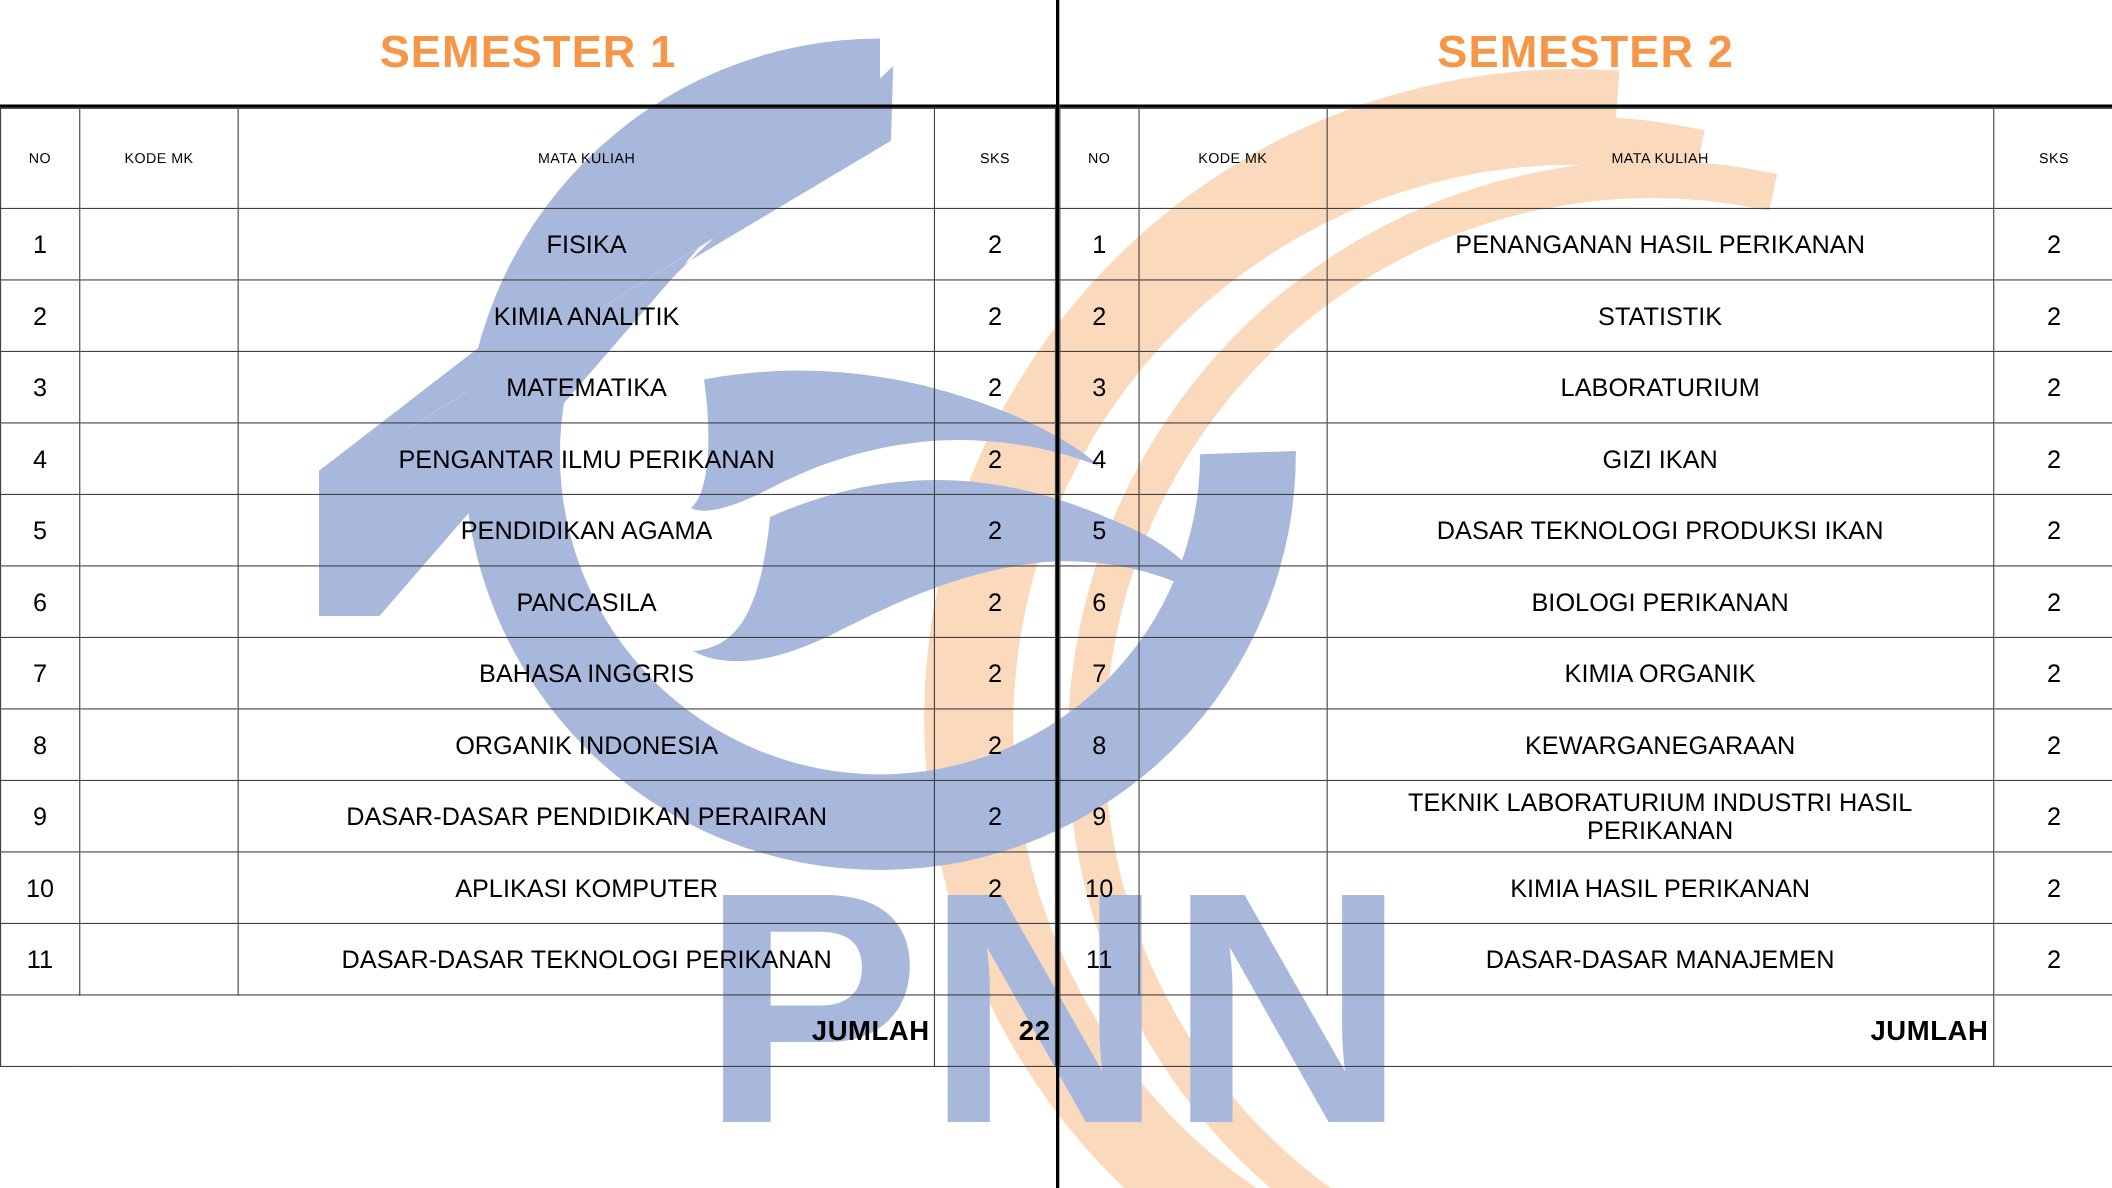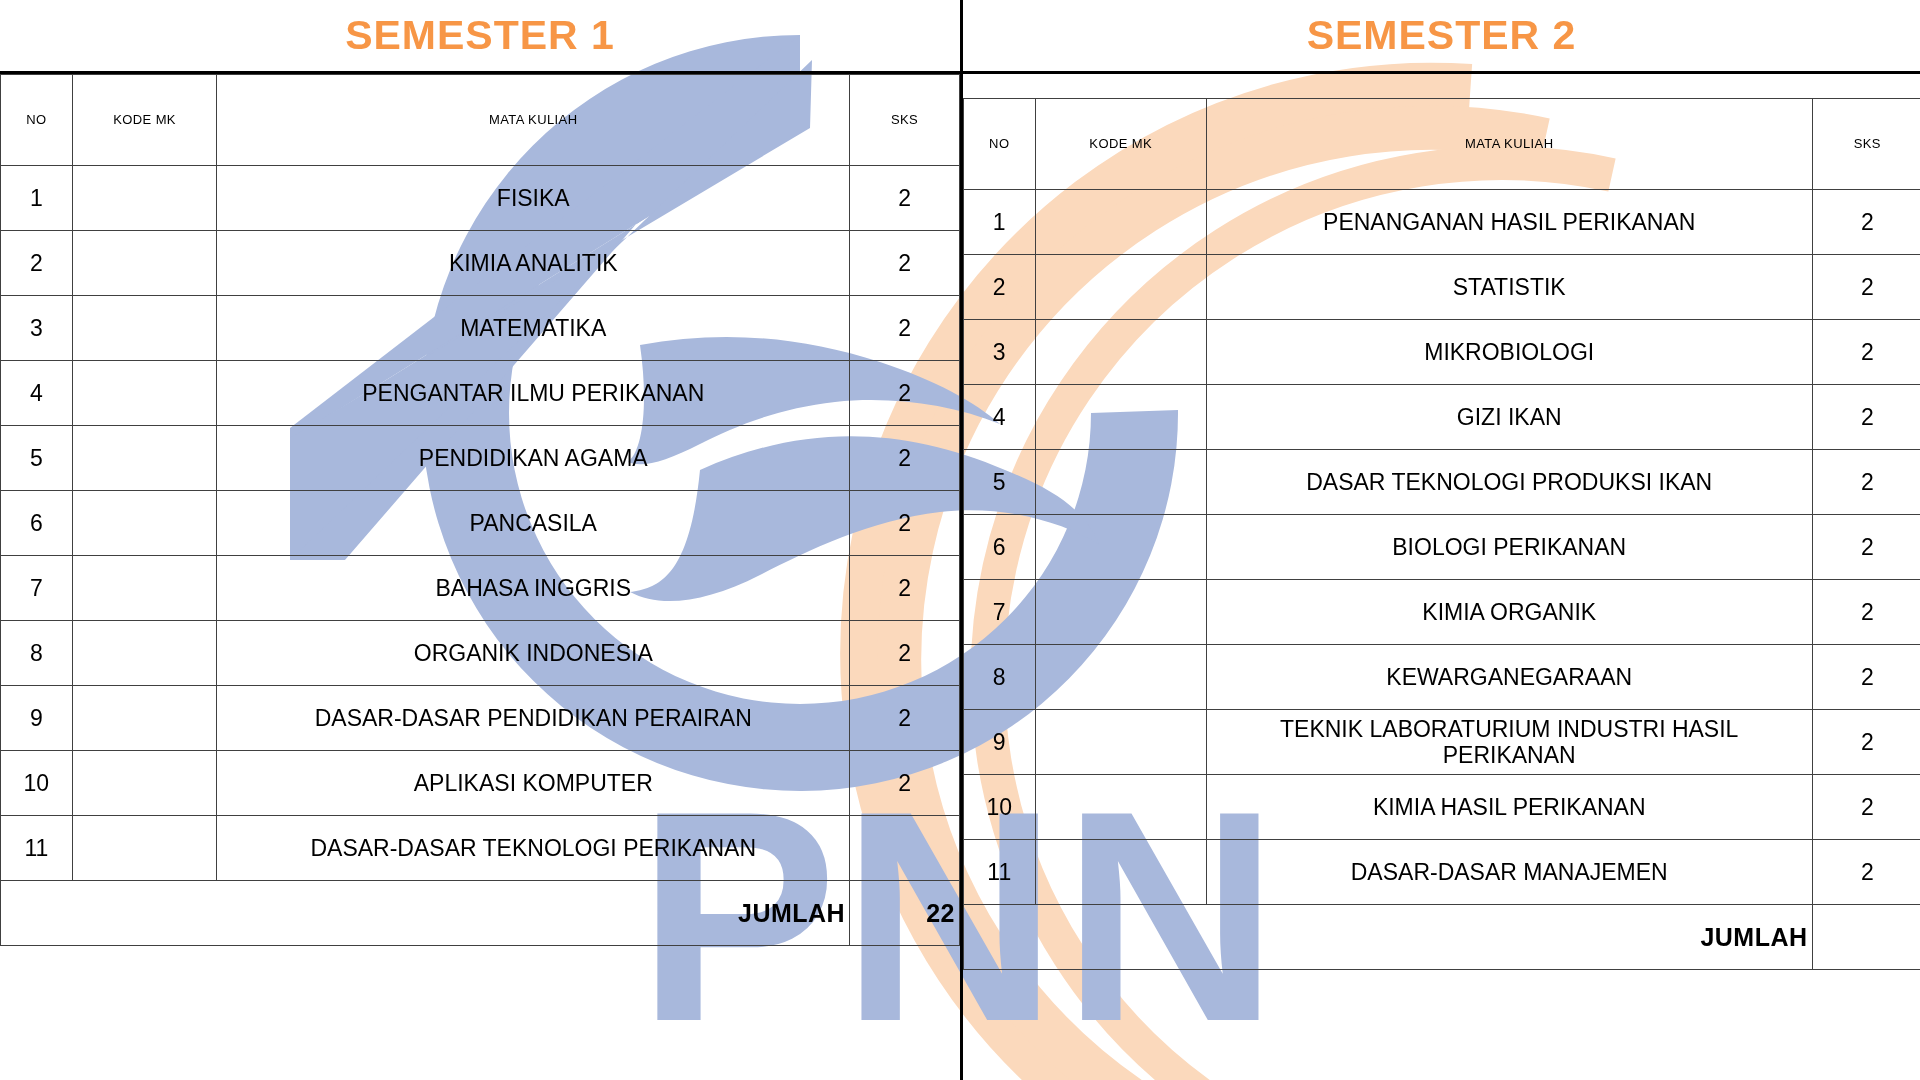--- a/index.html
+++ b/index.html
@@ -38,25 +38,24 @@
   }
   .semester-block {
     width: 960px;
     height: 1080px;
     box-sizing: border-box;
     display: flex;
     flex-direction: column;
   }
   .semester-block.right {
     border-left: 3px solid #000000;
-    gap: 24px;
   }
 
   .sem-title-row {
-    height: 74px;
+    height: 98px;
     display: flex;
     align-items: center;
     justify-content: center;
     border-bottom: 3px solid #000000;
     box-sizing: border-box;
   }
   .sem-title {
     font-size: 41px;
     font-weight: bold;
     letter-spacing: 1px;
@@ -275,21 +274,21 @@
         </tr>
         <tr>
           <td class="no-outer-left">2</td>
           <td></td>
           <td>STATISTIK</td>
           <td class="no-outer-right">2</td>
         </tr>
         <tr>
           <td class="no-outer-left">3</td>
           <td></td>
-          <td>MIKROBIOLOGI</td>
+          <td>LABORATURIUM</td>
           <td class="no-outer-right">2</td>
         </tr>
         <tr>
           <td class="no-outer-left">4</td>
           <td></td>
           <td>GIZI IKAN</td>
           <td class="no-outer-right">2</td>
         </tr>
         <tr>
           <td class="no-outer-left">5</td>

